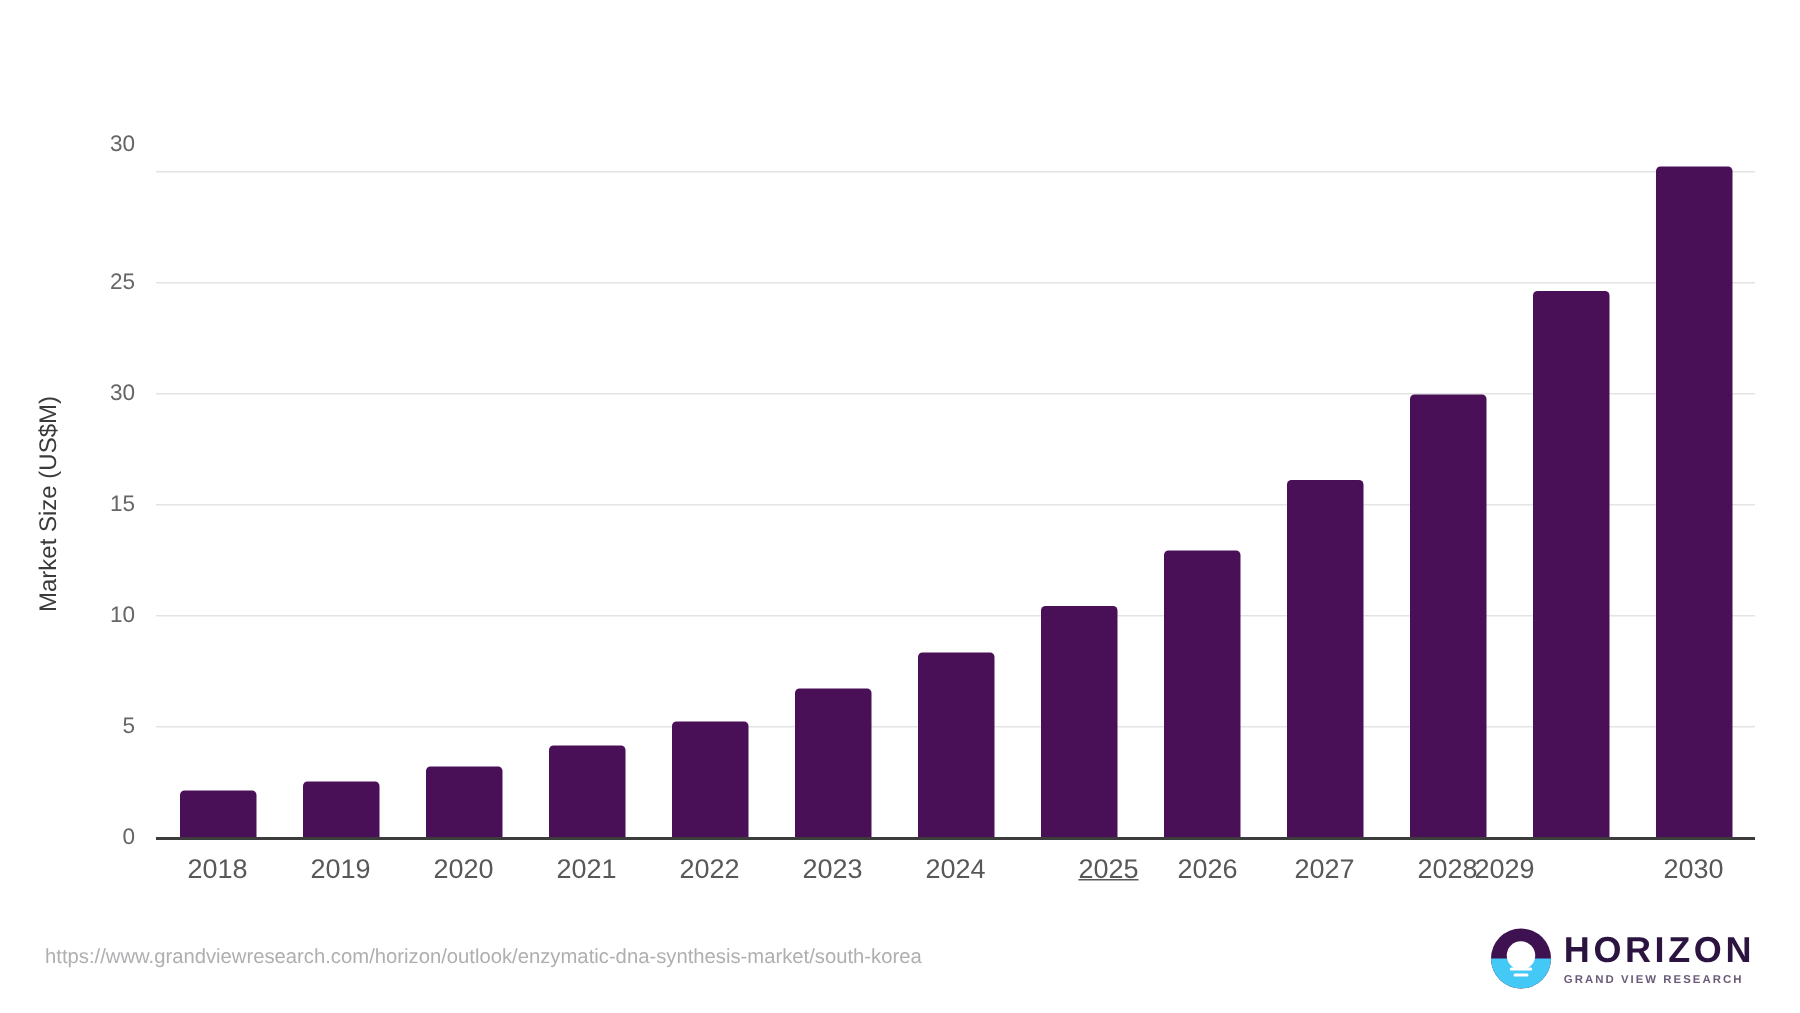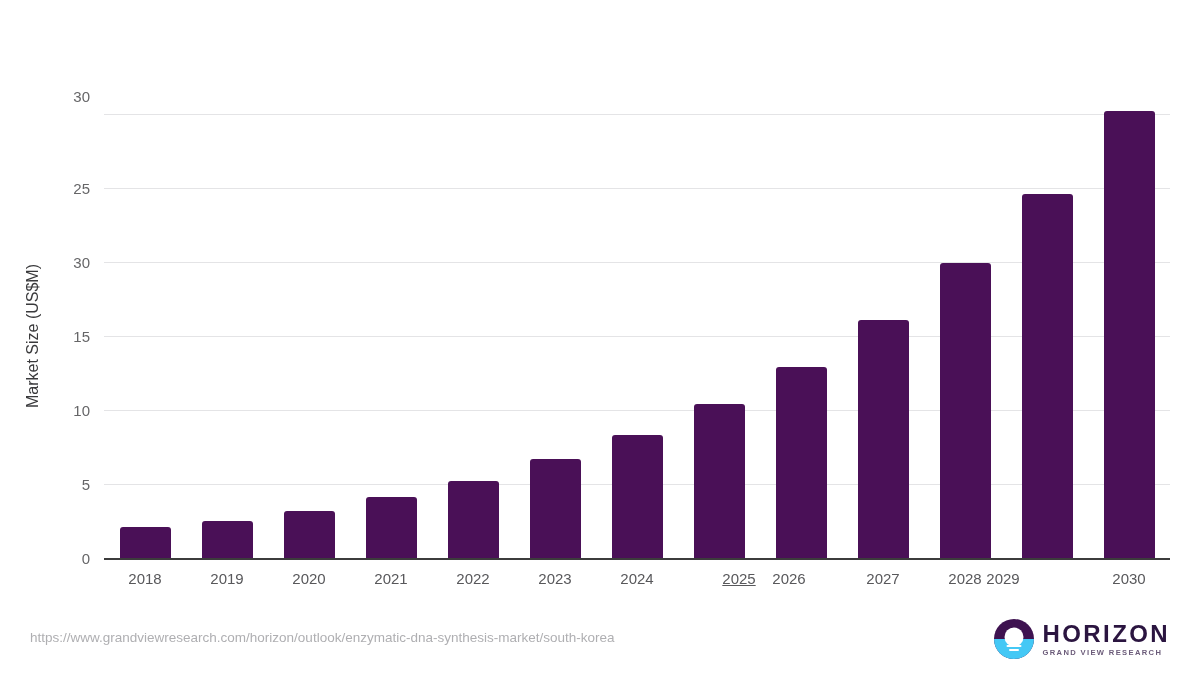--- a/index.html
+++ b/index.html
@@ -88,21 +88,21 @@
     position: absolute;
     bottom: 0;
     background: #4A1057;
     border-radius: 3px 3px 0 0;
   }
 
   
   .x-tick-label {
     position: absolute;
     top: 568px;
-    font-size: 15px;
+    font-size: 18px;
     color: #58585B;
     text-align: center;
     line-height: 22px;
   }
 
   
   #source-url {
     position: absolute;
     left: 30px; top: 630px;
     font-size: 13.5px;
@@ -219,21 +219,21 @@
 
   <div id="x-ticks">
       <div class="x-tick-label" style="left: 104px; width: 82px;">2018</div>
       <div class="x-tick-label" style="left: 186px; width: 82px;">2019</div>
       <div class="x-tick-label" style="left: 268px; width: 82px;">2020</div>
       <div class="x-tick-label" style="left: 350px; width: 82px;">2021</div>
       <div class="x-tick-label" style="left: 432px; width: 82px;">2022</div>
       <div class="x-tick-label" style="left: 514px; width: 82px; text-align: center;">2023</div>
       <div class="x-tick-label" style="left: 596px; width: 82px;">2024</div>
       <div class="x-tick-label" style="left: 698px; width: 82px; text-decoration: underline;">2025</div>
-      <div class="x-tick-label" style="left: 748px; width: 82px;">2026</div>
+      <div class="x-tick-label" style="left: 764px; width: 82px;">2026</div>
       <div class="x-tick-label" style="left: 842px; width: 82px;">2027</div>
       <div class="x-tick-label" style="left: 924px; width: 82px;">2028</div>
       <div class="x-tick-label" style="left: 962px; width: 82px;">2029</div>
       <div class="x-tick-label" style="left: 1088px; width: 82px;">2030</div>
     </div>
 
   <div id="source-url">https://www.grandviewresearch.com/horizon/outlook/enzymatic-dna-synthesis-market/south-korea</div>
 
   <div id="logo">
     <div id="logo-mark">

